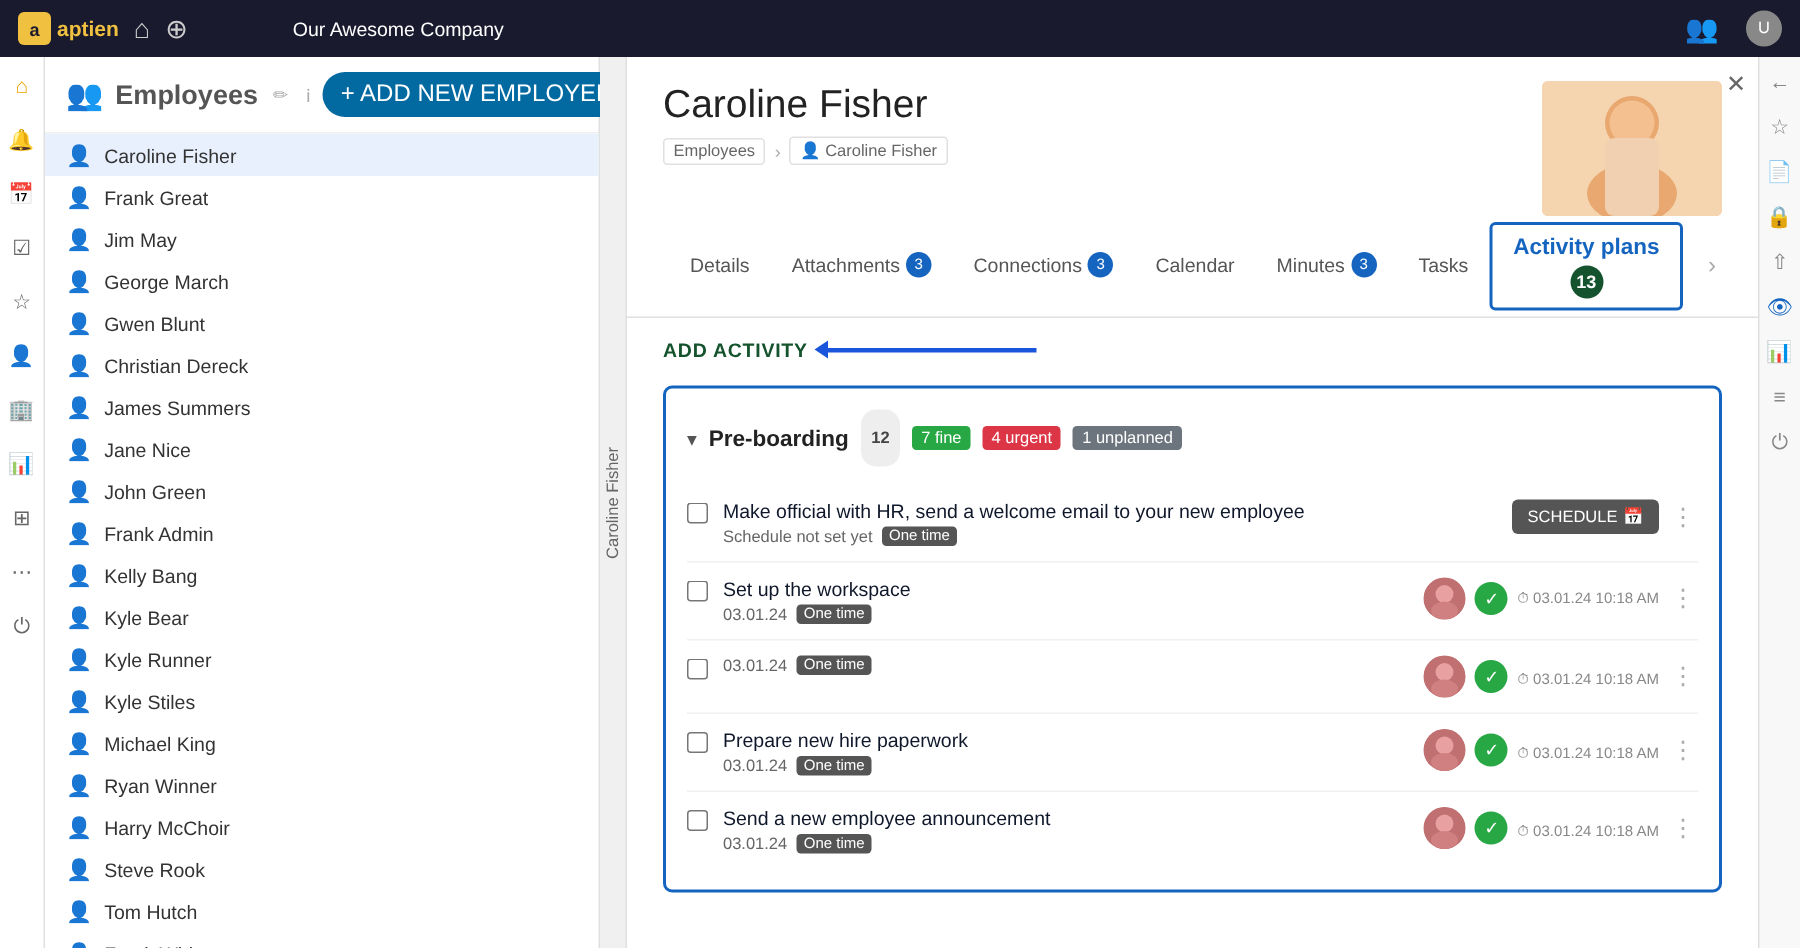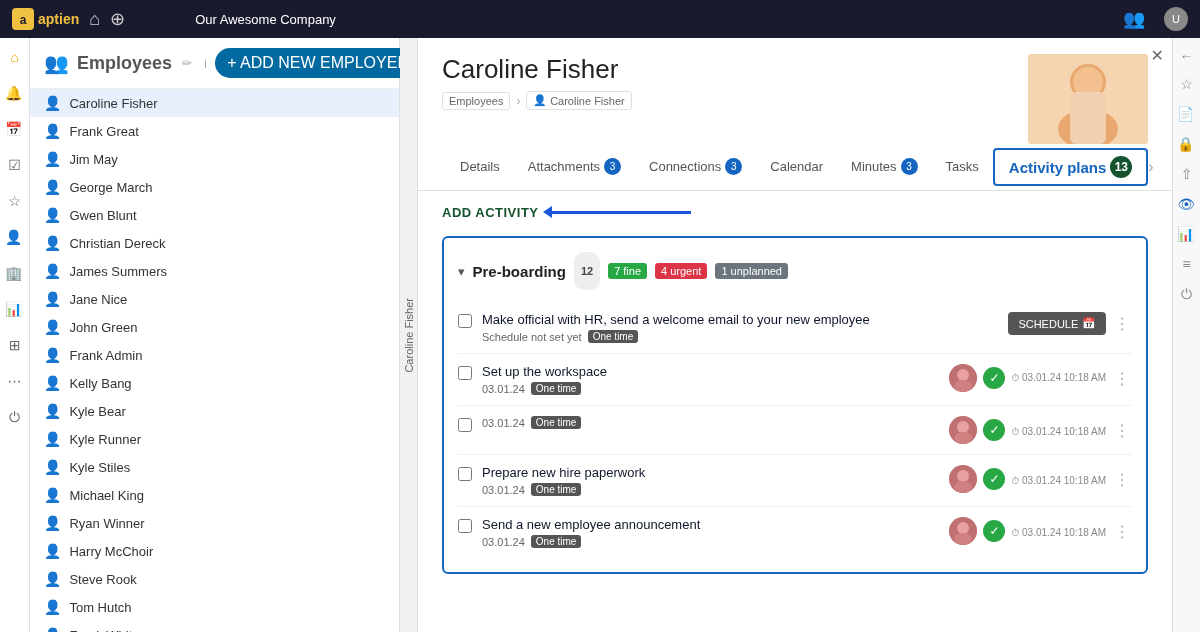--- a/index.html
+++ b/index.html
@@ -181,20 +181,21 @@
       display: flex; align-items: center; justify-content: center;
     }
     .tab.activity-plans-tab {
       border: 2px solid #1565c0;
       border-radius: 4px;
       color: #1565c0;
       font-weight: bold;
       font-size: 15px;
       padding: 6px 14px;
       margin: 4px 0;
+      flex-direction: column;
     }
     .tab.activity-plans-tab .badge {
       background: #1565c0;
       width: 22px; height: 22px;
       font-size: 12px;
       border-radius: 50%;
     }
     .tab-more { color: #aaa; margin-left: auto; cursor: pointer; font-size: 16px; }
 
     

